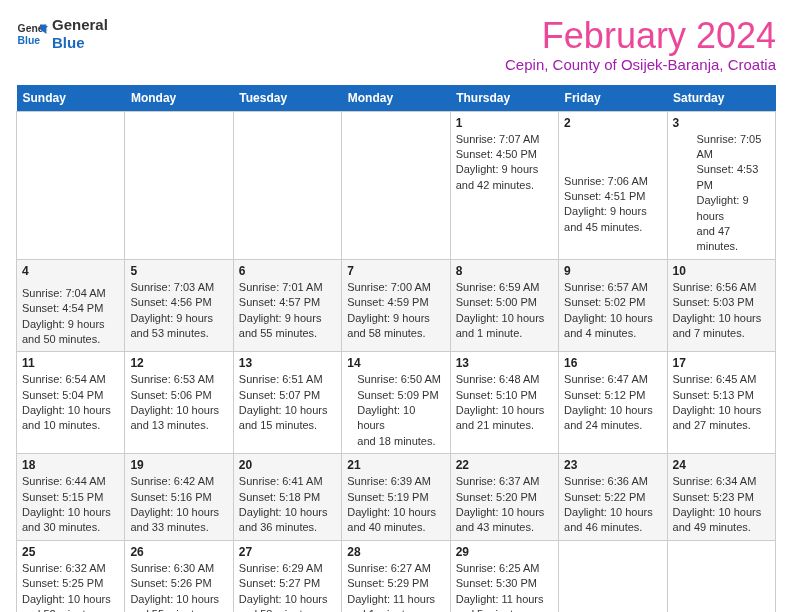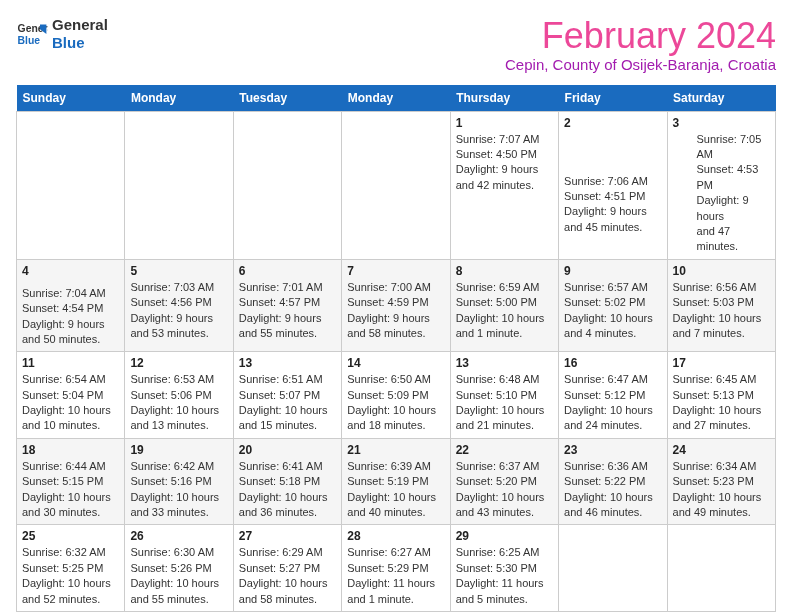--- a/index.html
+++ b/index.html
@@ -208,21 +208,21 @@
         </td>
         <td>
           <div class="day-number">13</div>
           <div class="day-info" style="white-space: pre-line;">Sunrise: 6:51 AM
 Sunset: 5:07 PM
 Daylight: 10 hours
 and 15 minutes.</div>
         </td>
         <td>
           <div class="day-number">14</div>
-          <div class="day-info" style="white-space: pre-line;">Sunrise: 6:50 AM
+          <div class="day-info" style="white-space: pre-line; margin-left: 10px;">Sunrise: 6:50 AM
 Sunset: 5:09 PM
 Daylight: 10 hours
 and 18 minutes.</div>
         </td>
         <td>
           <div class="day-number">13</div>
           <div class="day-info" style="white-space: pre-line;">Sunrise: 6:48 AM
 Sunset: 5:10 PM
 Daylight: 10 hours
 and 21 minutes.</div>

